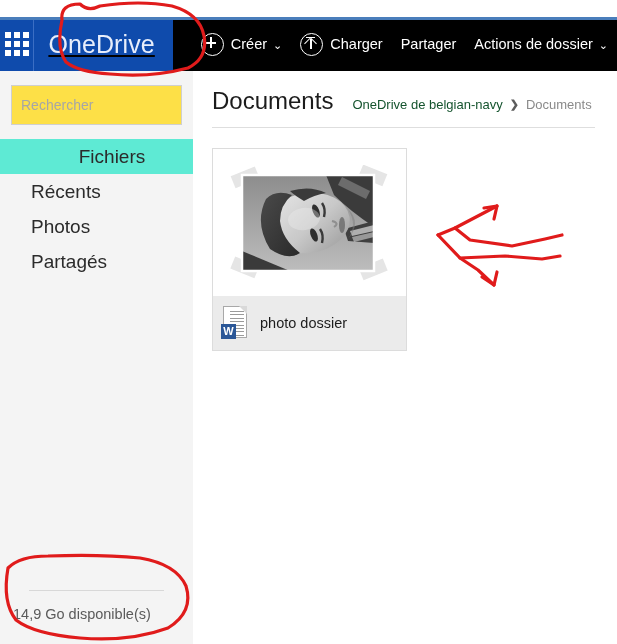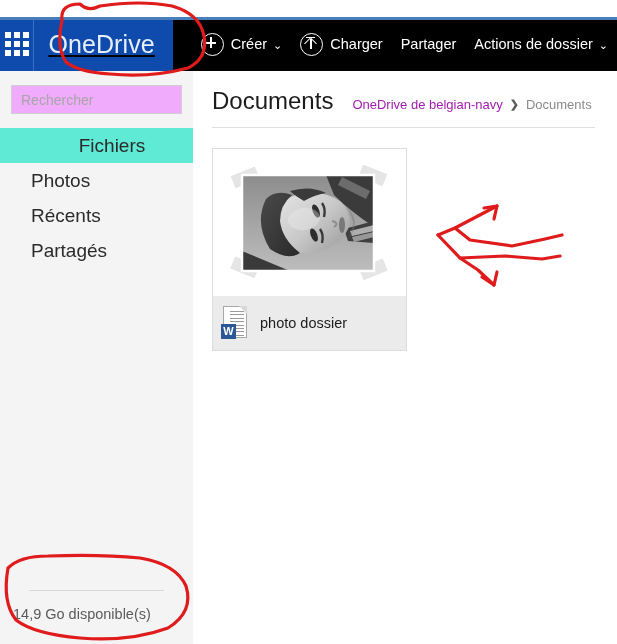--- a/index.html
+++ b/index.html
@@ -155,23 +155,23 @@
     width: 193px;
     height: 573px;
     background: #f4f4f4;
   }
   .search-wrap {
     padding: 14px 11px 0 11px;
   }
   .search-input {
     width: 100%;
     box-sizing: border-box;
-    height: 29px;
+    height: 40px;
     border: 1px solid #cfcfcf;
-    background: #f0abfc;
+    background: #fde047;
     font-family: "Liberation Sans", sans-serif;
     font-size: 14px;
     color: #444;
     padding: 0 9px;
     outline: none;
   }
   .search-input::placeholder { color: #a6a6a6; }
 
   .nav-list {
     margin-top: 14px;
@@ -229,21 +229,21 @@
   }
   .crumb {
     margin-left: 19px;
     font-size: 13px;
     color: #3a3a3a;
     display: flex;
     align-items: center;
     line-height: 1;
     white-space: nowrap;
   }
-  .crumb-root { color: #a21caf; }
+  .crumb-root { color: #14532d; }
   .crumb-sep {
     margin: 0 7px;
     font-size: 11px;
     font-weight: bold;
     color: #5c5c5c;
   }
   .crumb-cur { color: #8a8a8a; }
 
   .head-rule {
     margin: 14px 22px 0 19px;
@@ -401,24 +401,24 @@
 
     <div class="search-wrap">
       <input class="search-input" type="text" placeholder="Rechercher" style="">
     </div>
 
     <div class="nav-list">
       <div class="nav-item selected">
         <span>Fichiers</span>
       </div>
       <div class="nav-item">
+        <span>Récents</span>
+      </div>
+      <div class="nav-item">
         <span>Photos</span>
-      </div>
-      <div class="nav-item">
-        <span>Récents</span>
       </div>
       <div class="nav-item">
         <span>Partagés</span>
       </div>
     </div>
 
     <div class="storage">
       <div class="storage-rule"></div>
       <div class="storage-text">14,9 Go disponible(s)</div>
     </div>

